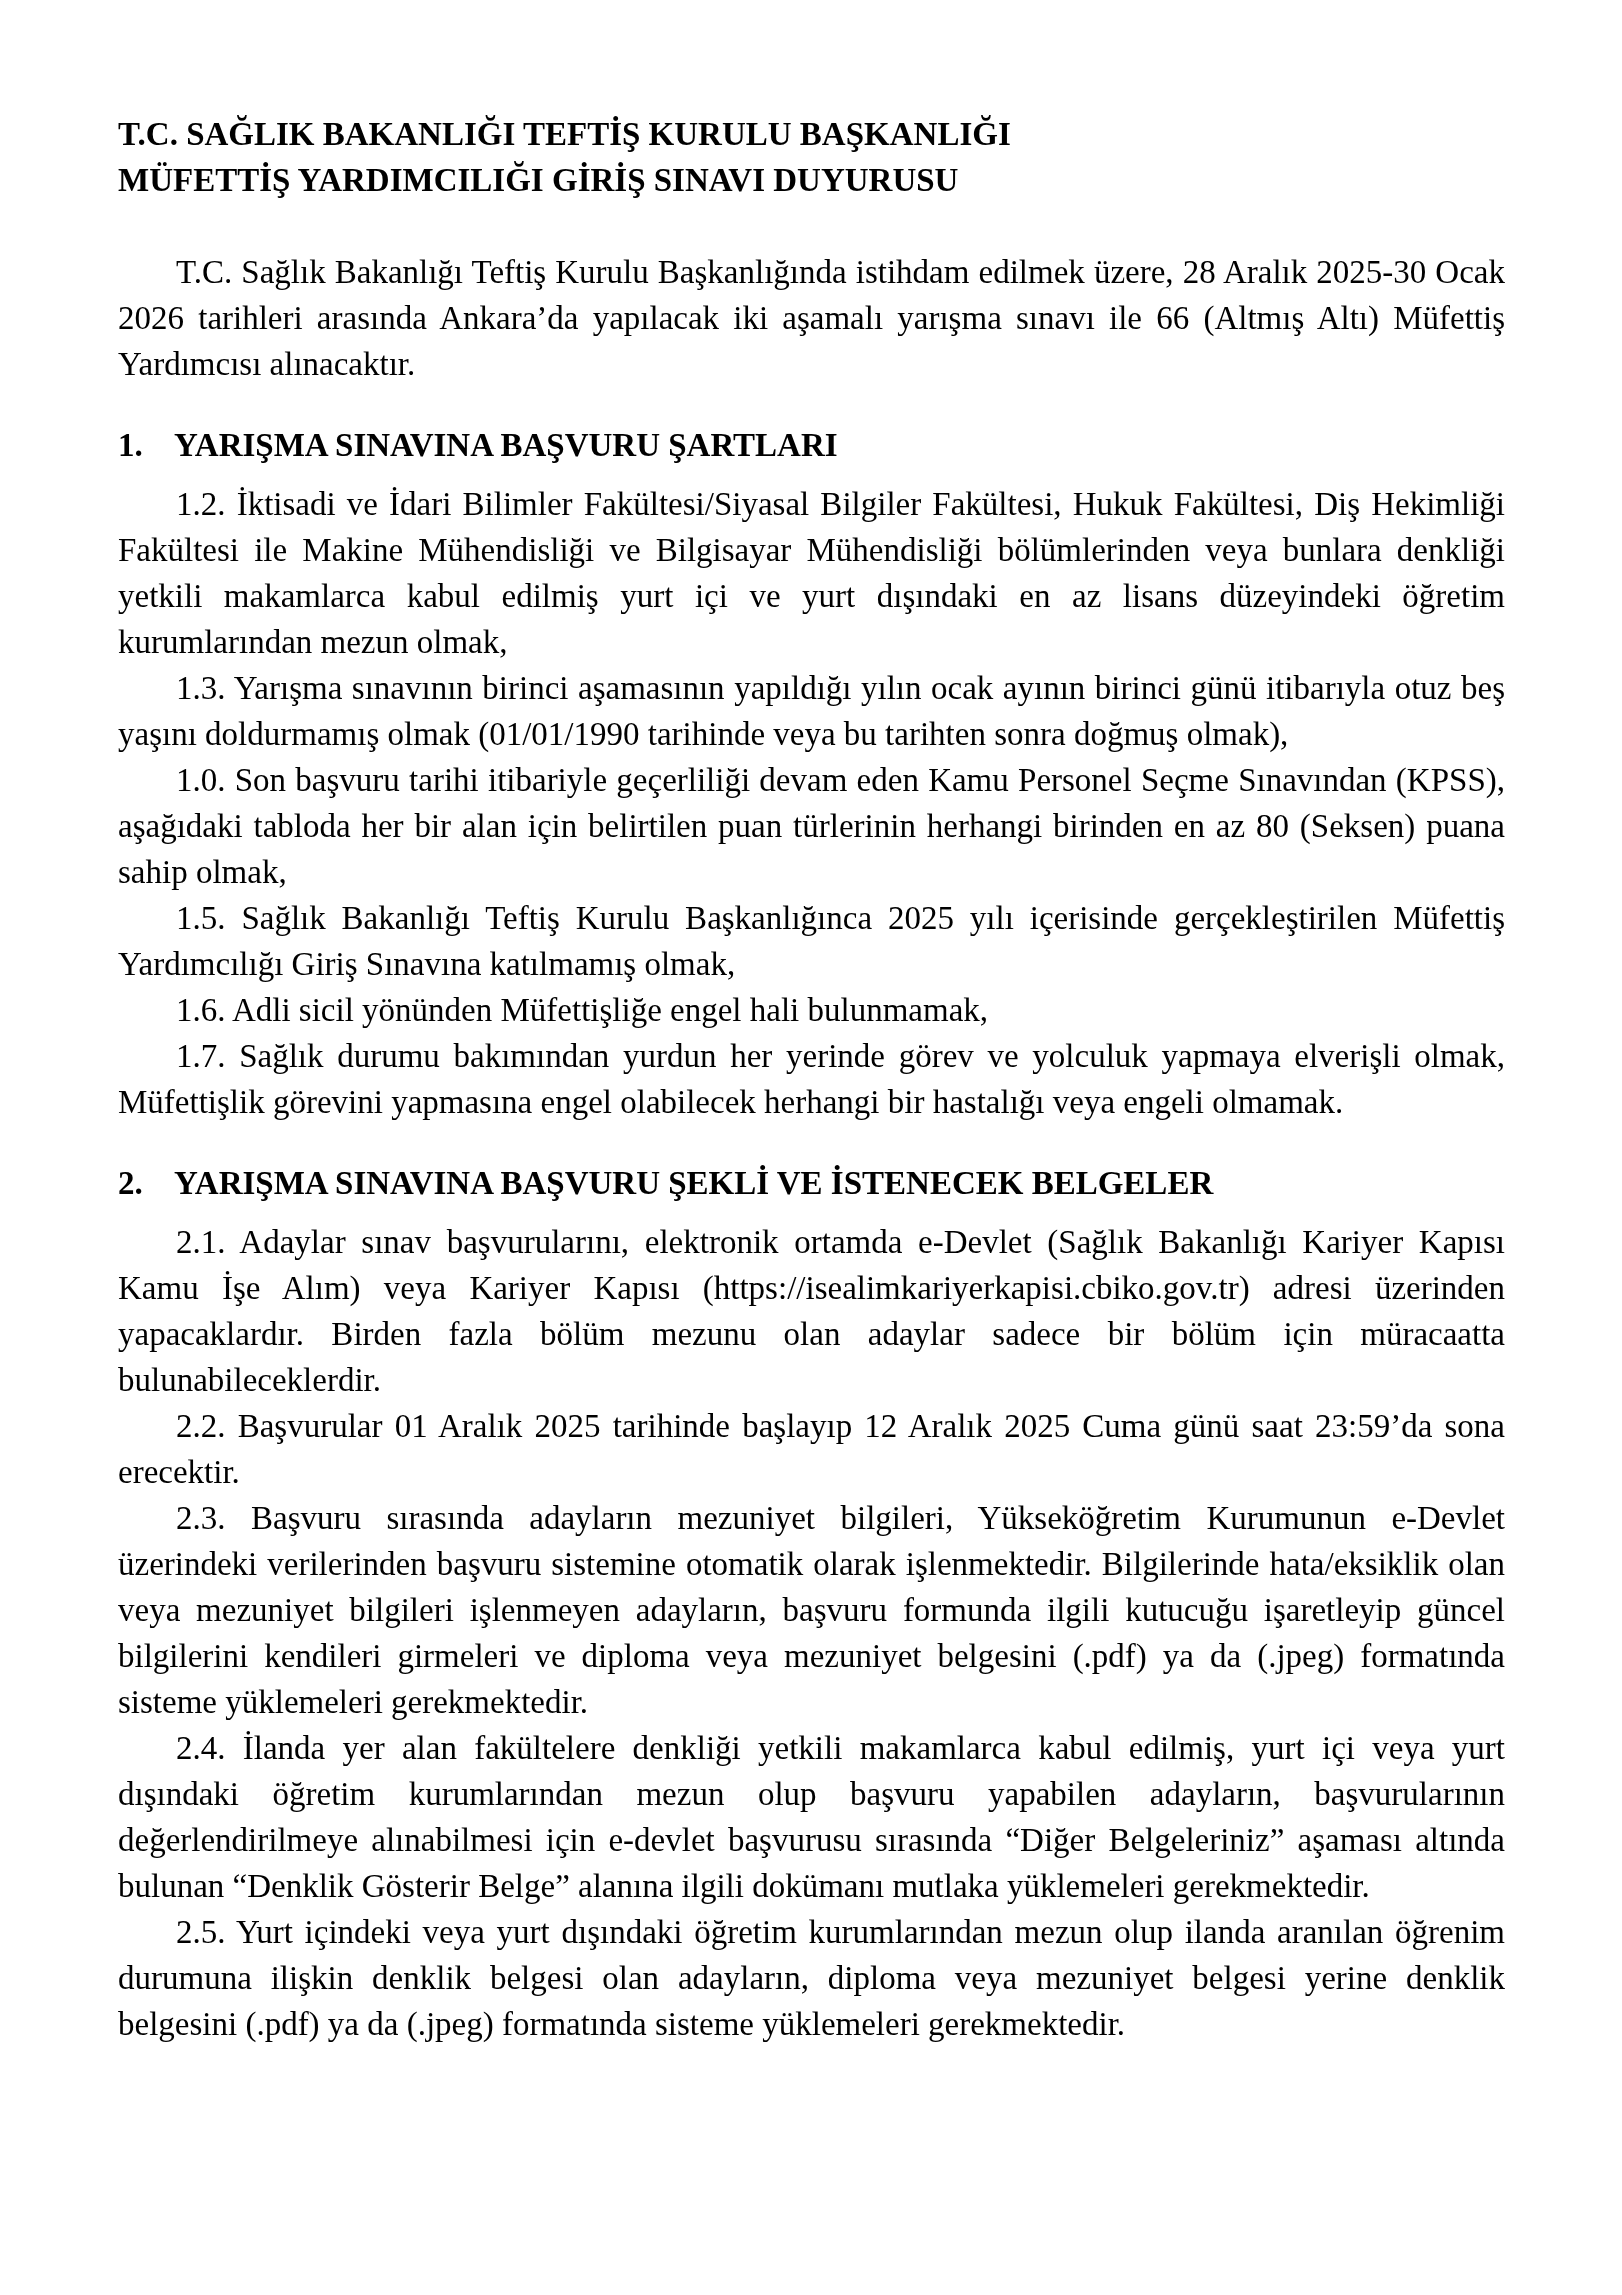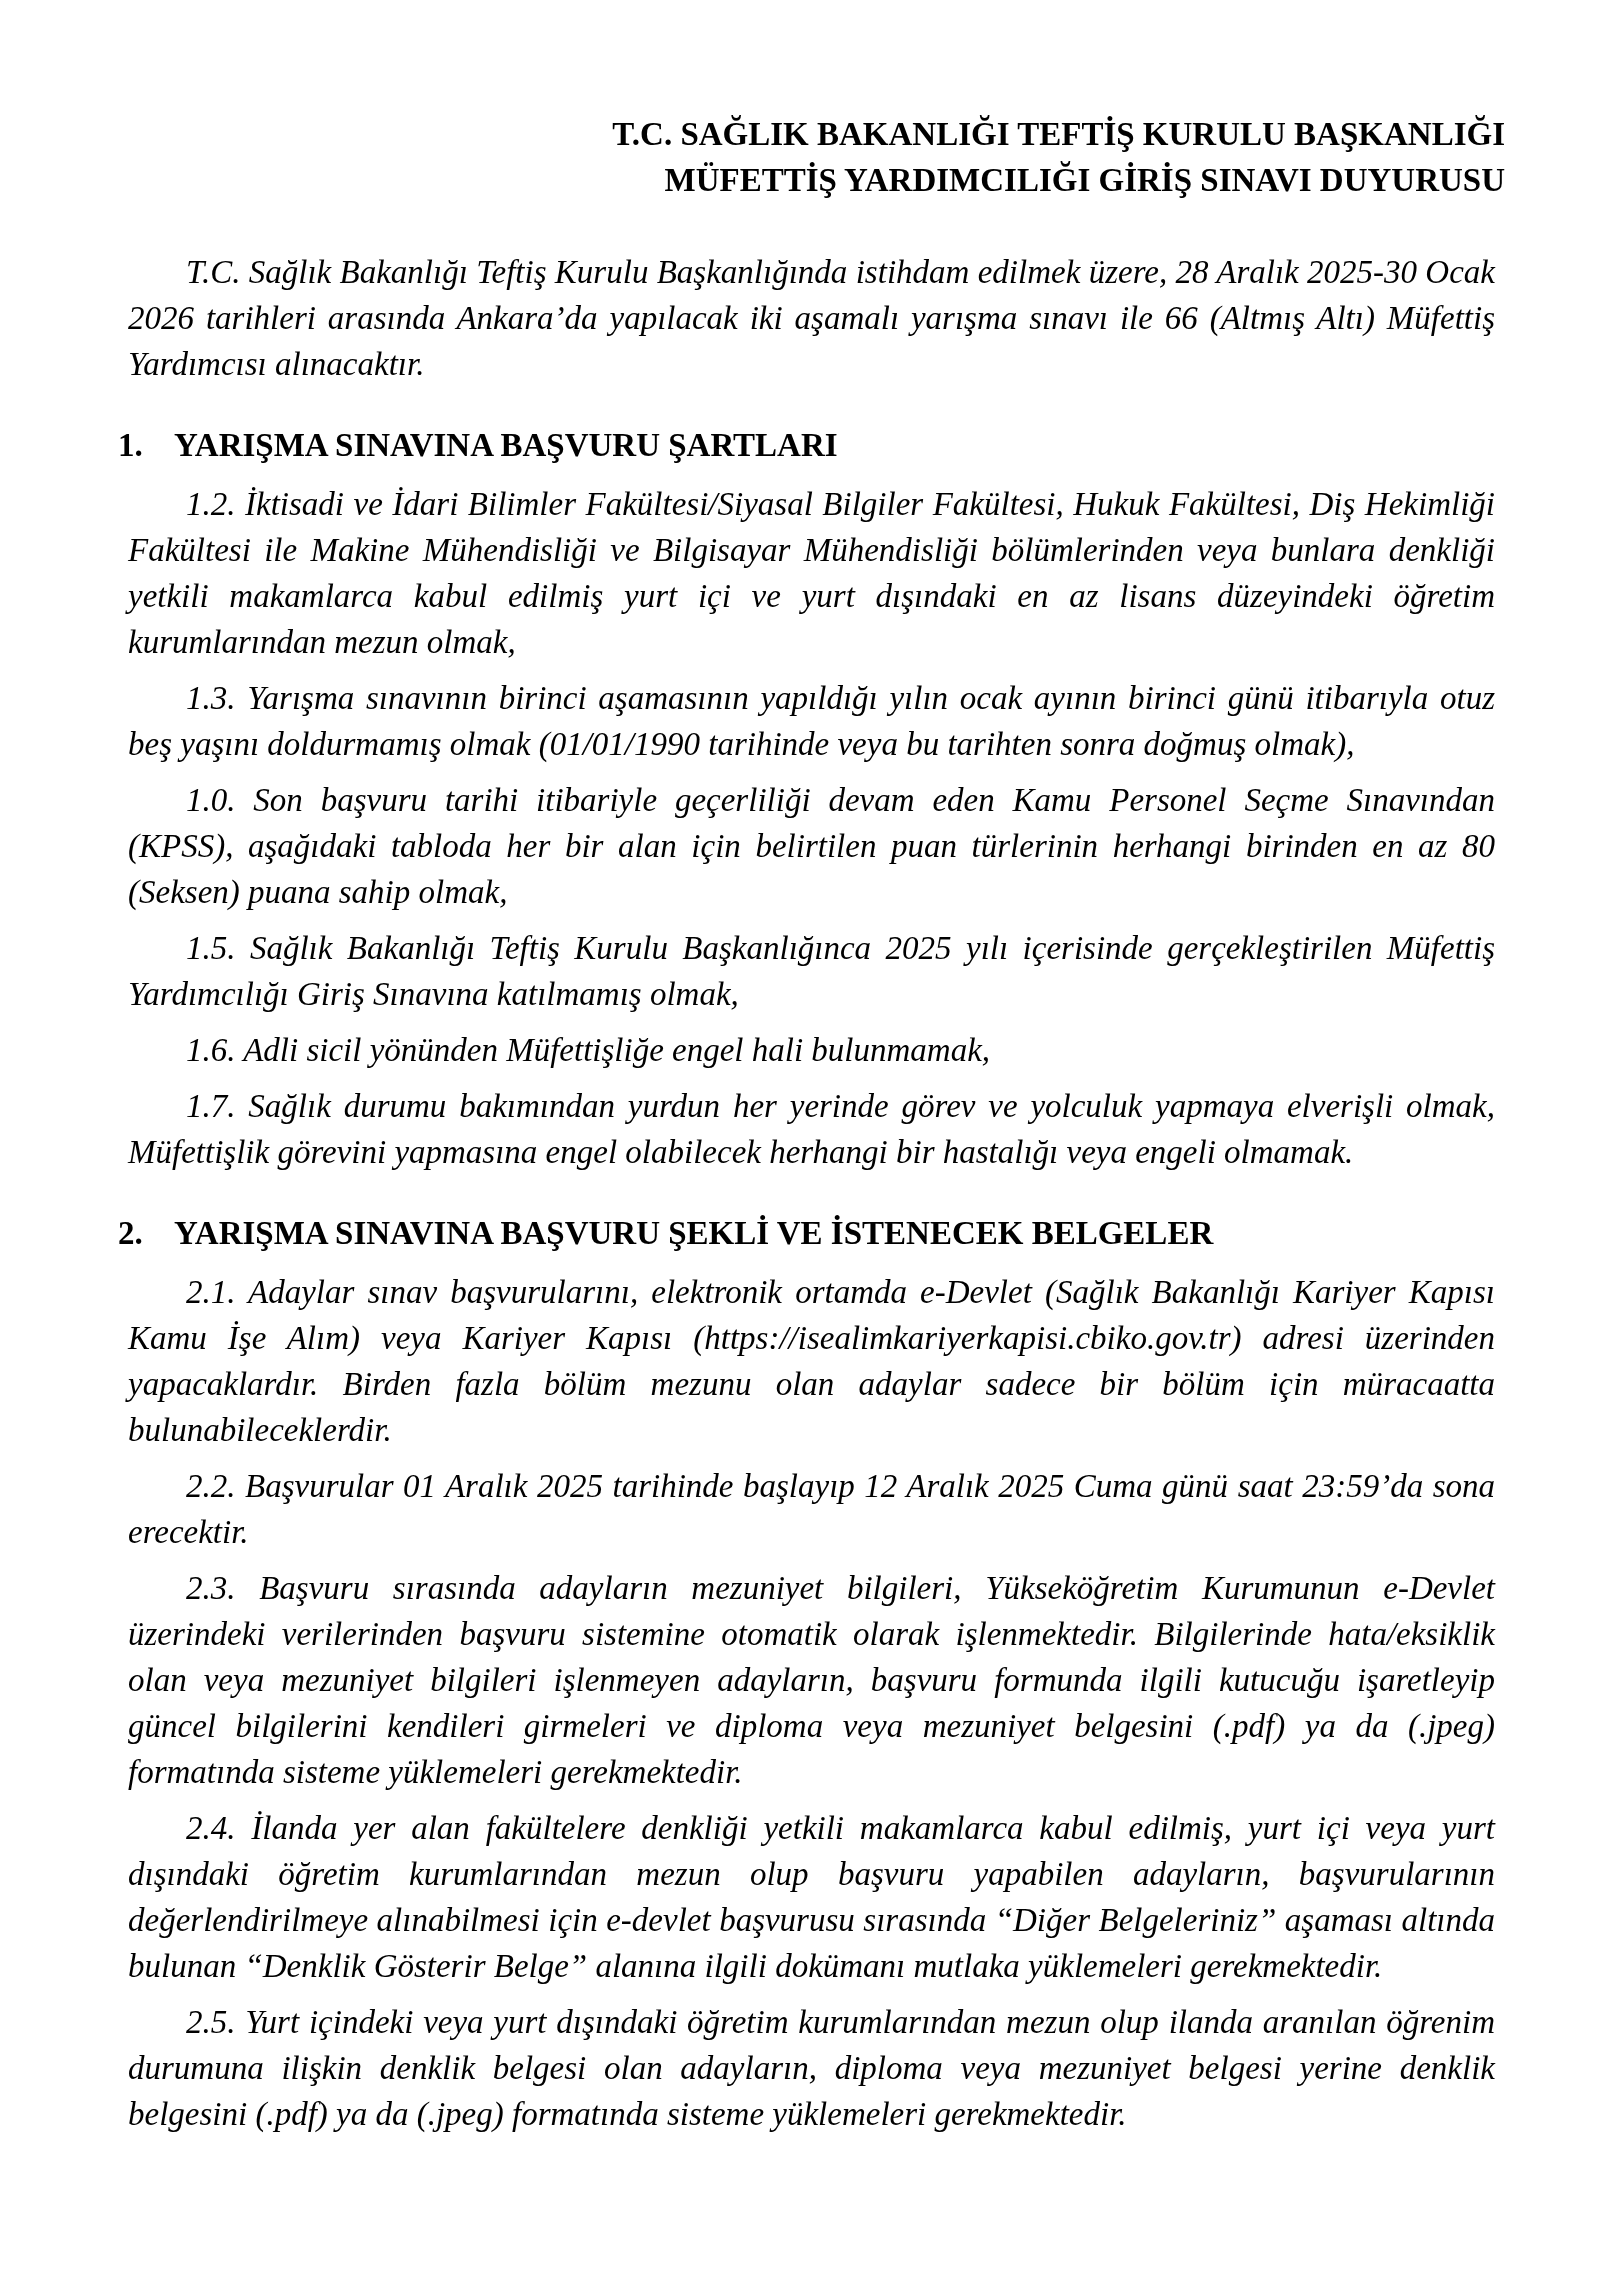--- a/index.html
+++ b/index.html
@@ -14,32 +14,31 @@
       background: #ffffff;
       color: #000000;
       font-family: "Liberation Serif", serif;
       font-size: 33px;
       line-height: 46px;
       box-sizing: border-box;
       padding: 111px 118px 0 118px;
       overflow: hidden;
     }
     .doc-title {
-      text-align: right;
+      text-align: left;
       font-weight: bold;
       margin: 0 0 46px 0;
     }
     .title-line {
       white-space: nowrap;
     }
     .body-para {
-      margin: 10px;
+      margin: 0;
       text-align: justify;
       text-indent: 58px;
-      font-style: italic;
     }
     .section-heading {
       font-weight: bold;
       margin-top: 35px;
       margin-bottom: 13px;
       white-space: nowrap;
     }
     .sec-num {
       display: inline-block;
       width: 56px;

